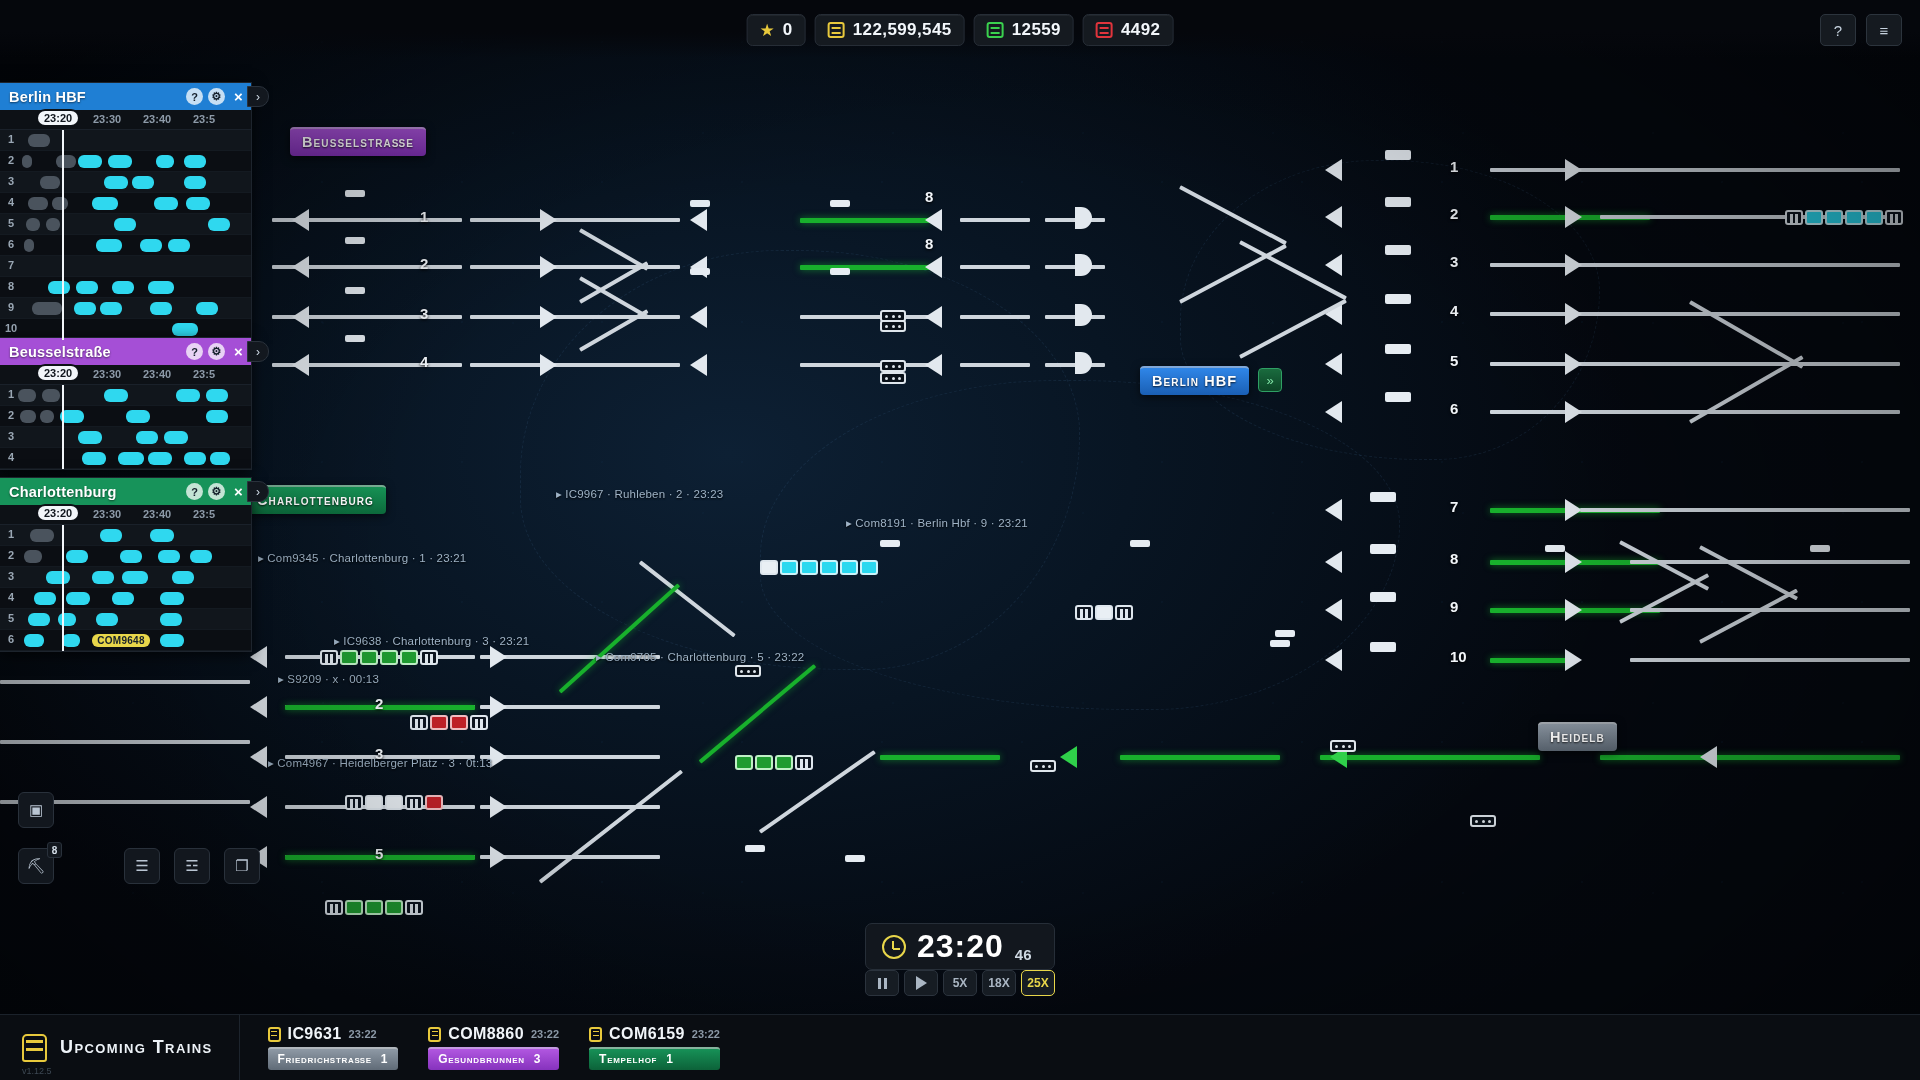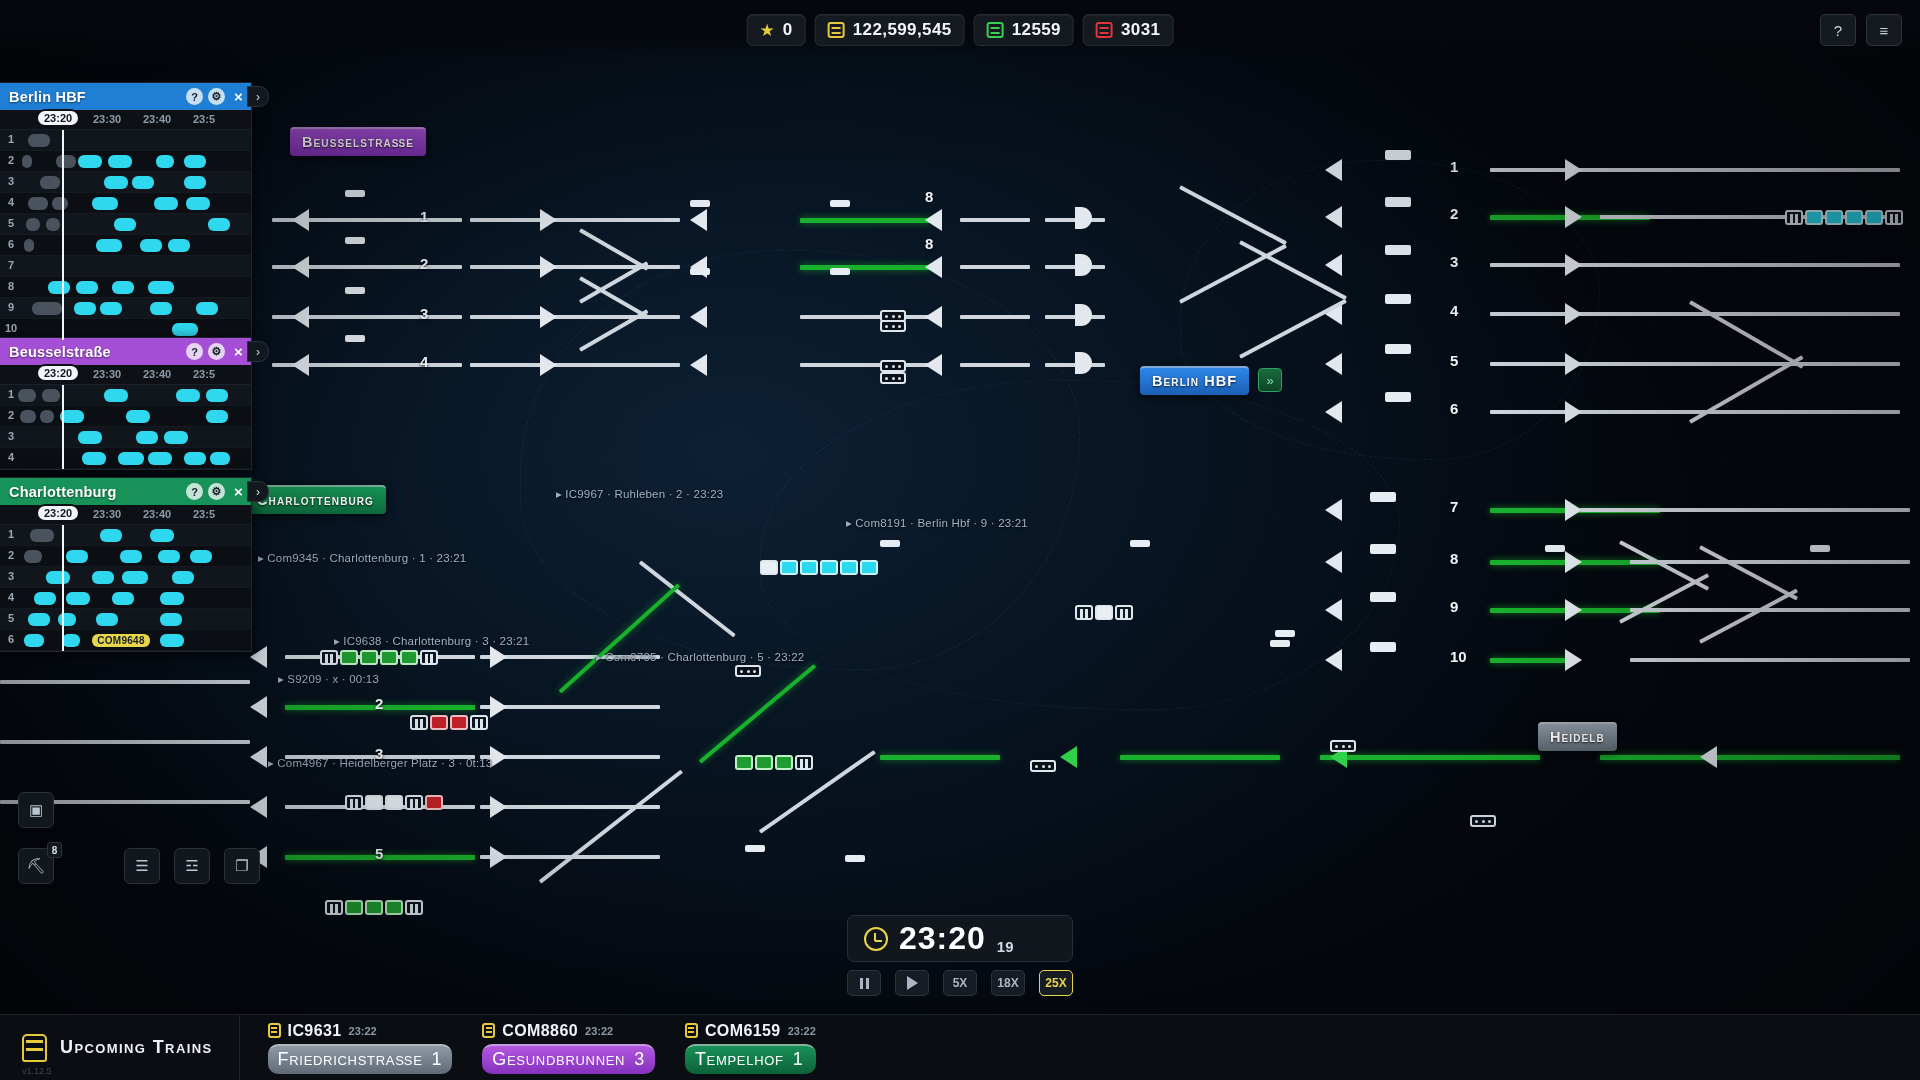--- a/index.html
+++ b/index.html
@@ -143,21 +143,21 @@
 
   
   .clockwrap{ position:absolute; left:50%; transform:translateX(-50%); bottom:84px; }
   .clock{ display:flex;align-items:center;gap:11px; height:47px; padding:0 20px 0 16px;
           background:#12171e; border:1px solid #262e38; border-radius:7px;}
   .cface{ width:24px;height:24px;border:2.5px solid #e8d64a;border-radius:50%;position:relative;}
   .cface::before{content:"";position:absolute;left:8px;top:4px;width:2px;height:8px;background:#e8d64a;}
   .cface::after{content:"";position:absolute;left:9px;top:11px;width:7px;height:2px;background:#e8d64a;}
   .ctime{ font-size:32px; font-weight:700; letter-spacing:1px; color:#fff; }
   .csec{ font-size:15px; font-weight:700; color:#cfd9e3; align-self:flex-end; padding-bottom:6px;}
-  .speeds{ display:flex; gap:14px; justify-content:center; margin-top:8px; }
+  .speeds{ display:flex; gap:5px; justify-content:center; }
   .sbtn{ width:34px;height:26px; background:#161c23; border:1px solid #2b333d; border-radius:5px;
          display:flex;align-items:center;justify-content:center;
          color:#aab6c3; font-size:12px; font-weight:700;}
   .sbtn.active{ border-color:#e8d64a; color:#e8d64a; }
   .sbtn .pausebars{ display:flex;gap:3px;}
   .sbtn .pausebars i{width:3px;height:11px;background:#aab6c3;}
   .sbtn .playtri{width:0;height:0;border-top:7px solid transparent;border-bottom:7px solid transparent;border-left:11px solid #aab6c3;}
 
   
   .dock{ position:absolute; left:0; right:0; bottom:0; height:66px;
@@ -170,21 +170,21 @@
   .trainicon::before{content:"";position:absolute;left:2px;right:2px;top:4px;height:3px;background:#e8c93c;}
   .trainicon::after{content:"";position:absolute;left:2px;right:2px;top:12px;height:3px;background:#e8c93c;}
   .upcoming{ display:flex; gap:30px; padding-left:28px; align-items:flex-start; }
   .upc{ display:flex; flex-direction:column; gap:4px; }
   .upc .line1{ display:flex; align-items:center; gap:7px; }
   .upc .code{ font-size:16px;font-weight:700;color:#f1f5f9; letter-spacing:.4px;}
   .upc .t{ font-size:11px; font-weight:700; color:#8b98a6;}
   .mini{ width:13px;height:15px;border:2px solid #e8c93c;border-radius:3px;position:relative;}
   .mini::before{content:"";position:absolute;left:1.5px;right:1.5px;top:2px;height:1.5px;background:#e8c93c;}
   .mini::after{content:"";position:absolute;left:1.5px;right:1.5px;top:6px;height:1.5px;background:#e8c93c;}
-  .dest{ padding:3px 10px 4px; border-radius:10px; font-size:18px; font-weight:400;
+  .dest{ padding:3px 10px 4px; border-radius:3px; font-size:12px; font-weight:700;
          color:#fff; font-variant:small-caps; text-transform:capitalize; letter-spacing:.7px;
          border-top:2px solid rgba(255,255,255,.5); display:flex; gap:9px; }
   .dest.gray{background:linear-gradient(#8e99a5,#606b77);}
   .dest.purple{background:linear-gradient(#b157e0,#8632bd);}
   .dest.green{background:linear-gradient(#179157,#0c6239);}
 
   
   .tool{ position:absolute; width:36px;height:36px; background:#12171e;
          border:1px solid #29313b; border-radius:6px;
          display:flex;align-items:center;justify-content:center; color:#b9c5d2; font-size:15px;}
@@ -510,21 +510,21 @@
       <div class="stat">
         <span class="ic yellow"></span>
         <span class="val">122,599,545</span>
       </div>
       <div class="stat">
         <span class="ic green"></span>
         <span class="val">12559</span>
       </div>
       <div class="stat">
         <span class="ic red"></span>
-        <span class="val">3031</span>
+        <span class="val">4492</span>
       </div>
     </div>
     <div class="topright">
       <div class="tbtn">?</div>
       <div class="tbtn">≡</div>
     </div>
   </div>
 
   <div id="panels">
       <div class="panel" style="top: 82px;">
@@ -716,21 +716,21 @@
           </div>
           <div class="nowline" style="left: 62px; top: 0px;"></div>
         </div>
       </div>
     </div>
 
   <div class="clockwrap">
     <div class="clock">
       <span class="cface"></span>
       <span class="ctime">23:20</span>
-      <span class="csec">19</span>
+      <span class="csec">46</span>
     </div>
     <div class="speeds" id="speeds">
         <div class="sbtn">
           <span class="pausebars">
             <i></i>
             <i></i>
           </span>
         </div>
         <div class="sbtn">
           <span class="playtri"></span>

